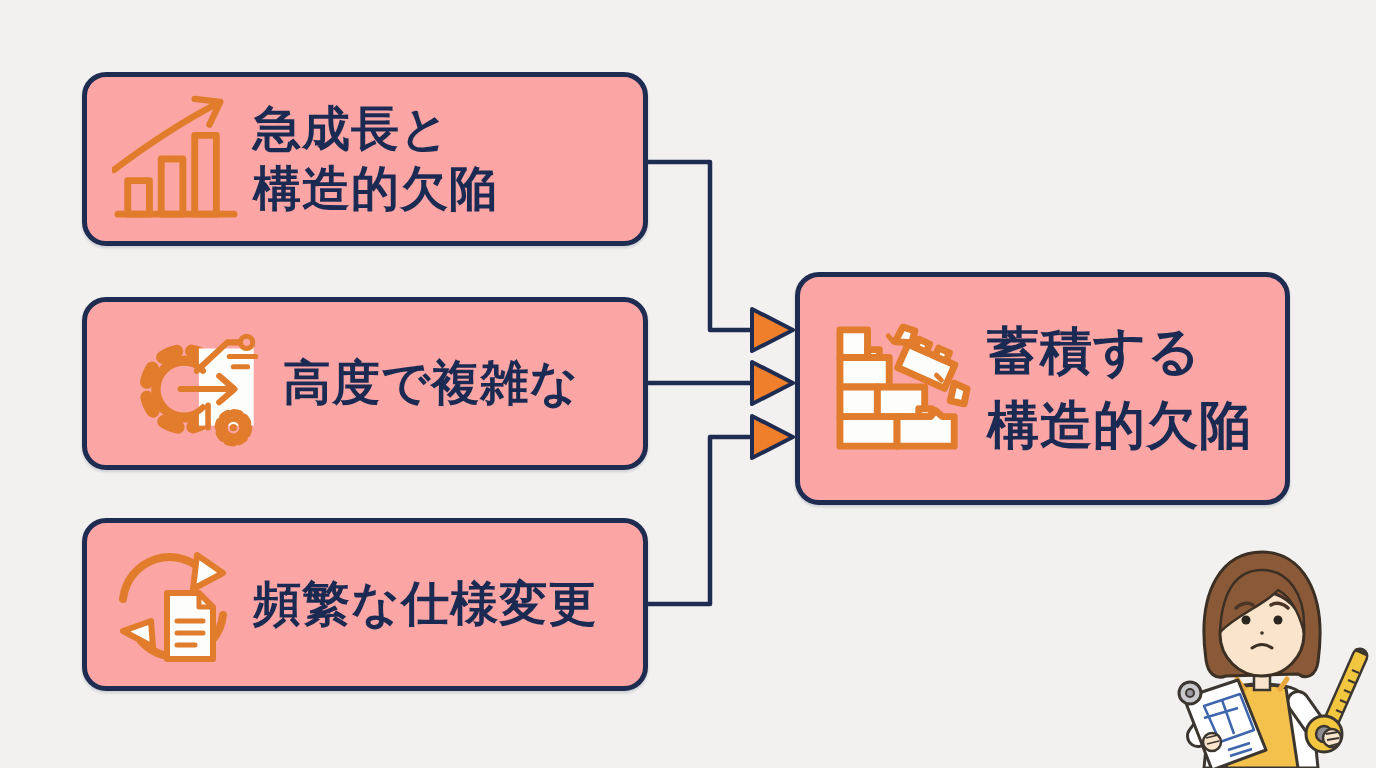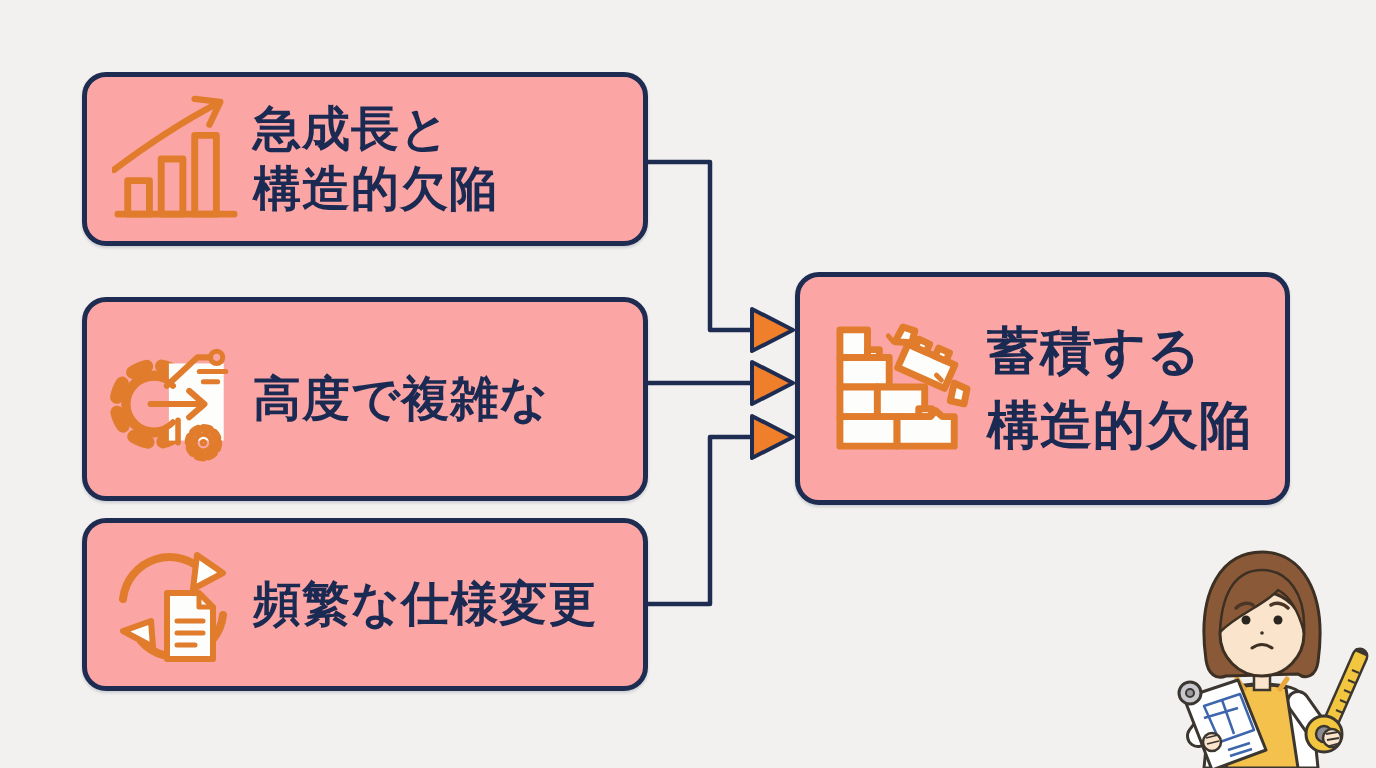--- a/index.html
+++ b/index.html
@@ -10,21 +10,21 @@
   }
   .box{
     position:absolute; background:#fca5a5;
     border:5px solid #1e2c52; border-radius:24px;
     display:flex; align-items:center;
     box-shadow:0 2px 3px rgba(30,44,82,.18);
     box-sizing:border-box;
     justify-content:flex-end;
   }
   .box-1{left:82px; top:72px;  width:566px; height:174px;}
-  .box-2{left:82px; top:297px; width:566px; height:204px;}
+  .box-2{left:82px; top:297px; width:566px; height:173px;padding-left:30px;}
   .box-3{left:82px; top:518px; width:566px; height:173px;}
   .box-effect{left:795px; top:272px; width:495px; height:233px;}
   .icon-wrap{flex:0 0 auto; margin-left:14px; width:150px; display:flex; justify-content:center; align-items:center;}
   .box-effect .icon-wrap{margin-left:20px; width:165px;}
   .label{
     flex:1; color:#1b2a52; font-weight:bold;
     font-size:48px; line-height:1.26; letter-spacing:1px;
     margin-left:2px; white-space:nowrap;
   }
   .box-effect .label{font-size:52px; line-height:1.42;}

